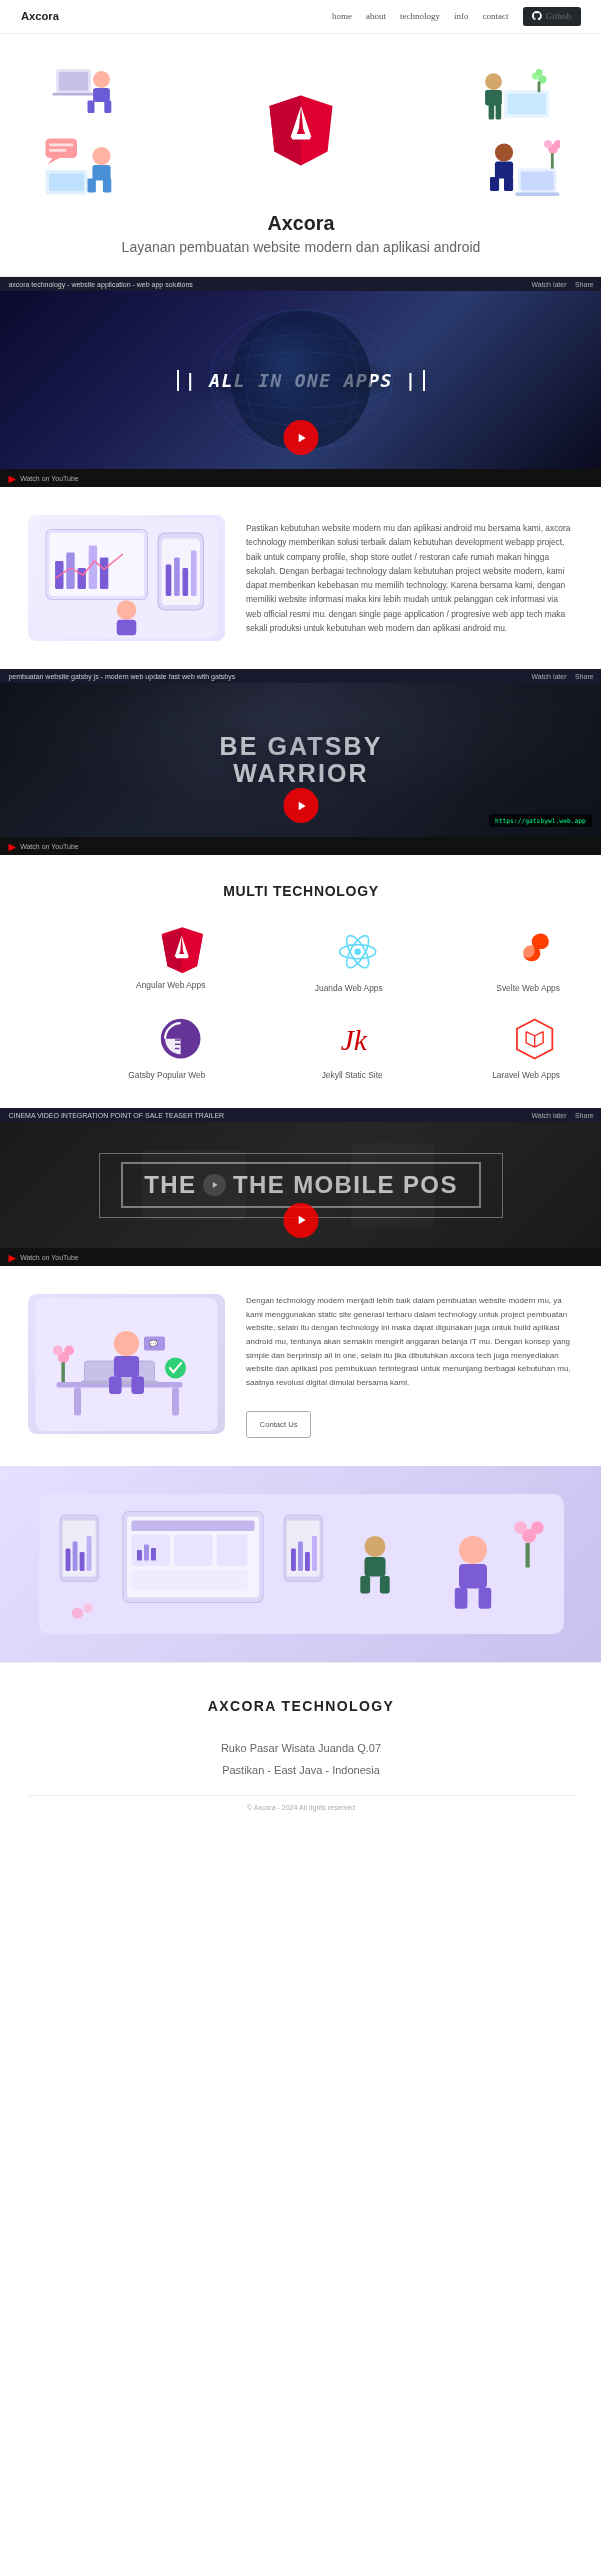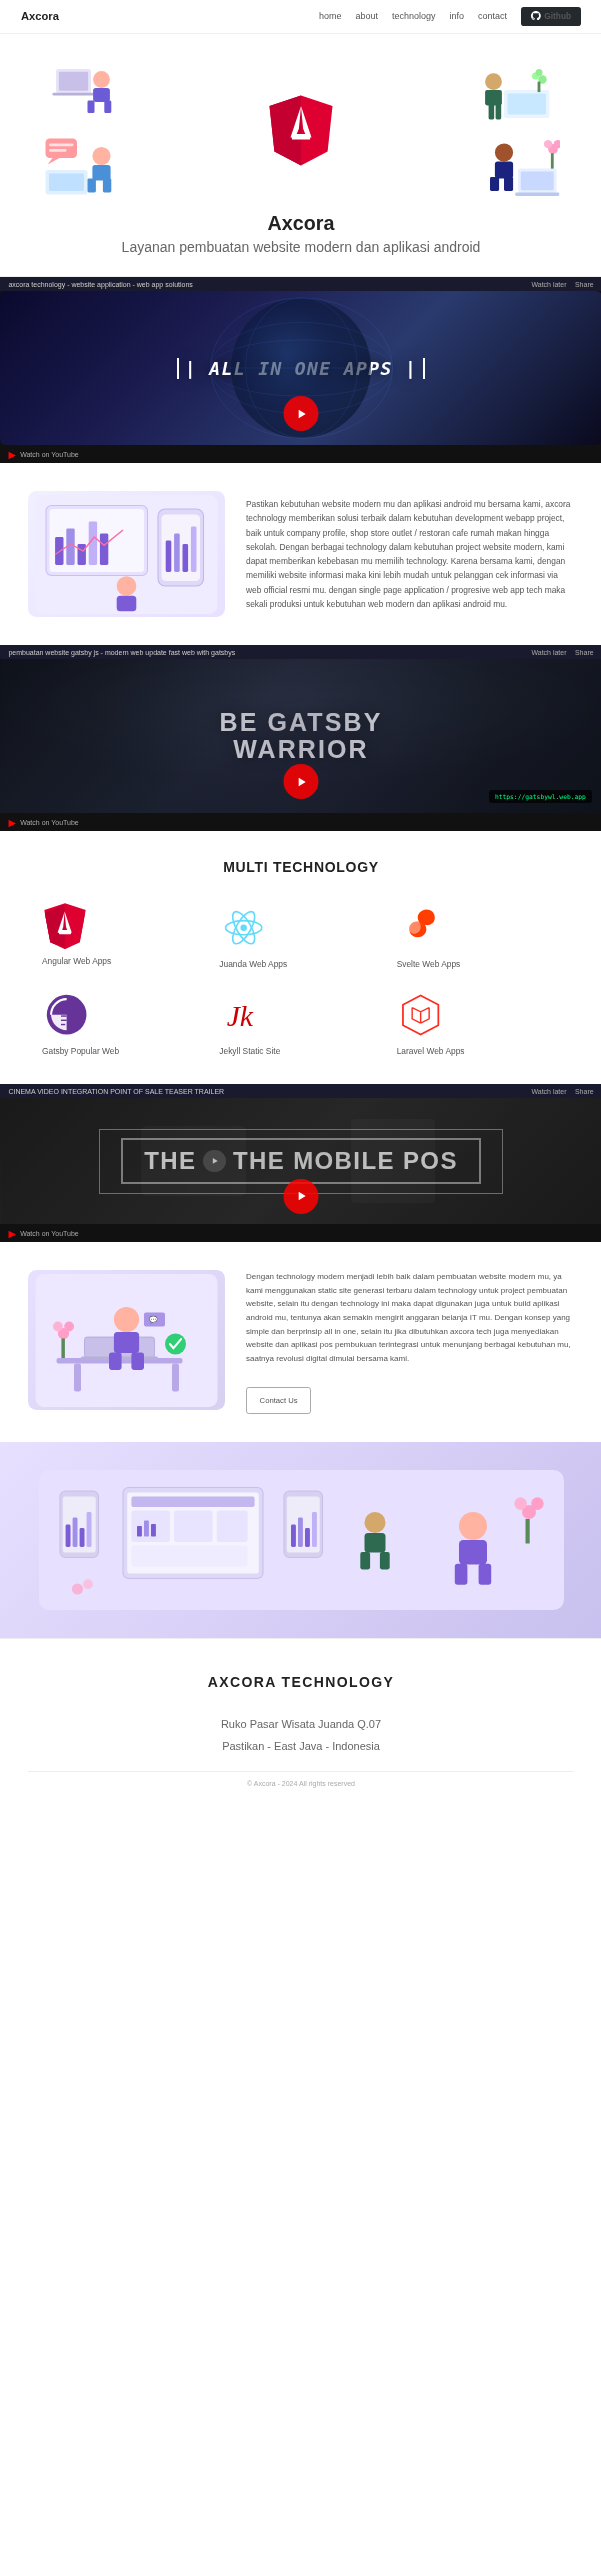--- a/index.html
+++ b/index.html
@@ -5,21 +5,21 @@
     * { margin: 0; padding: 0; box-sizing: border-box; }
     body { font-family: 'Segoe UI', Arial, sans-serif; background: #fff; width: 602px; }
 
     
     .navbar {
       display: flex; align-items: center; justify-content: space-between;
       padding: 7px 21px; border-bottom: 0.7px solid #eee; background: #fff;
       position: sticky; top: 0; z-index: 100;
     }
     .navbar-brand { font-weight: 700; font-size: 11.2px; color: #222; }
-    .navbar-links { display: flex; gap: 14px; align-items: center; font-size: 9px; }
+    .navbar-links { display: flex; gap: 14px; align-items: center; font-size: 9px; font-family: Liberation Serif, serif; }
     .navbar-links a { color: #555; text-decoration: none; }
     .navbar-github {
       background: #24292e; color: #fff; padding: 3.5px 9.8px; border-radius: 2.8px;
       font-size: 8.4px; font-weight: 600; display: flex; align-items: center; gap: 3.5px;
     }
 
     
     .hero-section {
       text-align: center; padding: 28px 42px 21px; background: #fff;
     }
@@ -35,23 +35,23 @@
     .video-section {
       position: relative; background: #111; margin: 0;
       overflow: hidden;
     }
     .video-bar {
       background: #1a1a2e; color: #ccc; font-size: 7px; padding: 3.5px 8.4px;
       display: flex; justify-content: space-between; align-items: center;
     }
     .video-bar-actions { display: flex; gap: 8.4px; font-size: 7px; color: #aaa; }
     .video-main {
-      height: 154px; display: flex; align-items: center; justify-content: center;
+      height: 178px; display: flex; align-items: center; justify-content: center;
       background: linear-gradient(135deg, #0a0a2e 0%, #1a1a4e 30%, #2a3a6e 60%, #0a0a1e 100%);
-      position: relative; overflow: hidden; border-radius: 6px;
+      position: relative; overflow: hidden;
     }
     .video-main-2 {
       height: 154px; display: flex; align-items: center; justify-content: center;
       background: linear-gradient(135deg, #0d1117 0%, #1c2230 40%, #0d1117 100%);
       position: relative; overflow: hidden;
     }
     .video-main-3 {
       height: 126px; display: flex; align-items: center; justify-content: center;
       background: linear-gradient(135deg, #1a1a1a 0%, #2d2d2d 50%, #1a1a1a 100%);
       position: relative; overflow: hidden;
@@ -112,21 +112,21 @@
       padding: 28px 42px; background: #fff;
     }
     .tech-title {
       text-align: center; font-size: 14px; font-weight: 700; color: #222;
       margin-bottom: 28px; letter-spacing: 0.7px;
     }
     .tech-grid {
       display: grid; grid-template-columns: repeat(3, 1fr); gap: 21px 14px;
     }
     .tech-item {
-      display: flex; flex-direction: column; align-items: flex-start; gap: 7px;
+      display: flex; flex-direction: column; align-items: flex-end; gap: 7px;
     }
     .tech-logo {
       width: 49px; height: 49px; display: flex; align-items: center; justify-content: center;
       border-radius: 5.6px;
     }
     .tech-label { font-size: 8.4px; color: #555; text-align: center; font-weight: 500; }
 
     
     .logo-angular {
       background: #dd0031; color: #fff; font-size: 19.7px; font-weight: 900;

